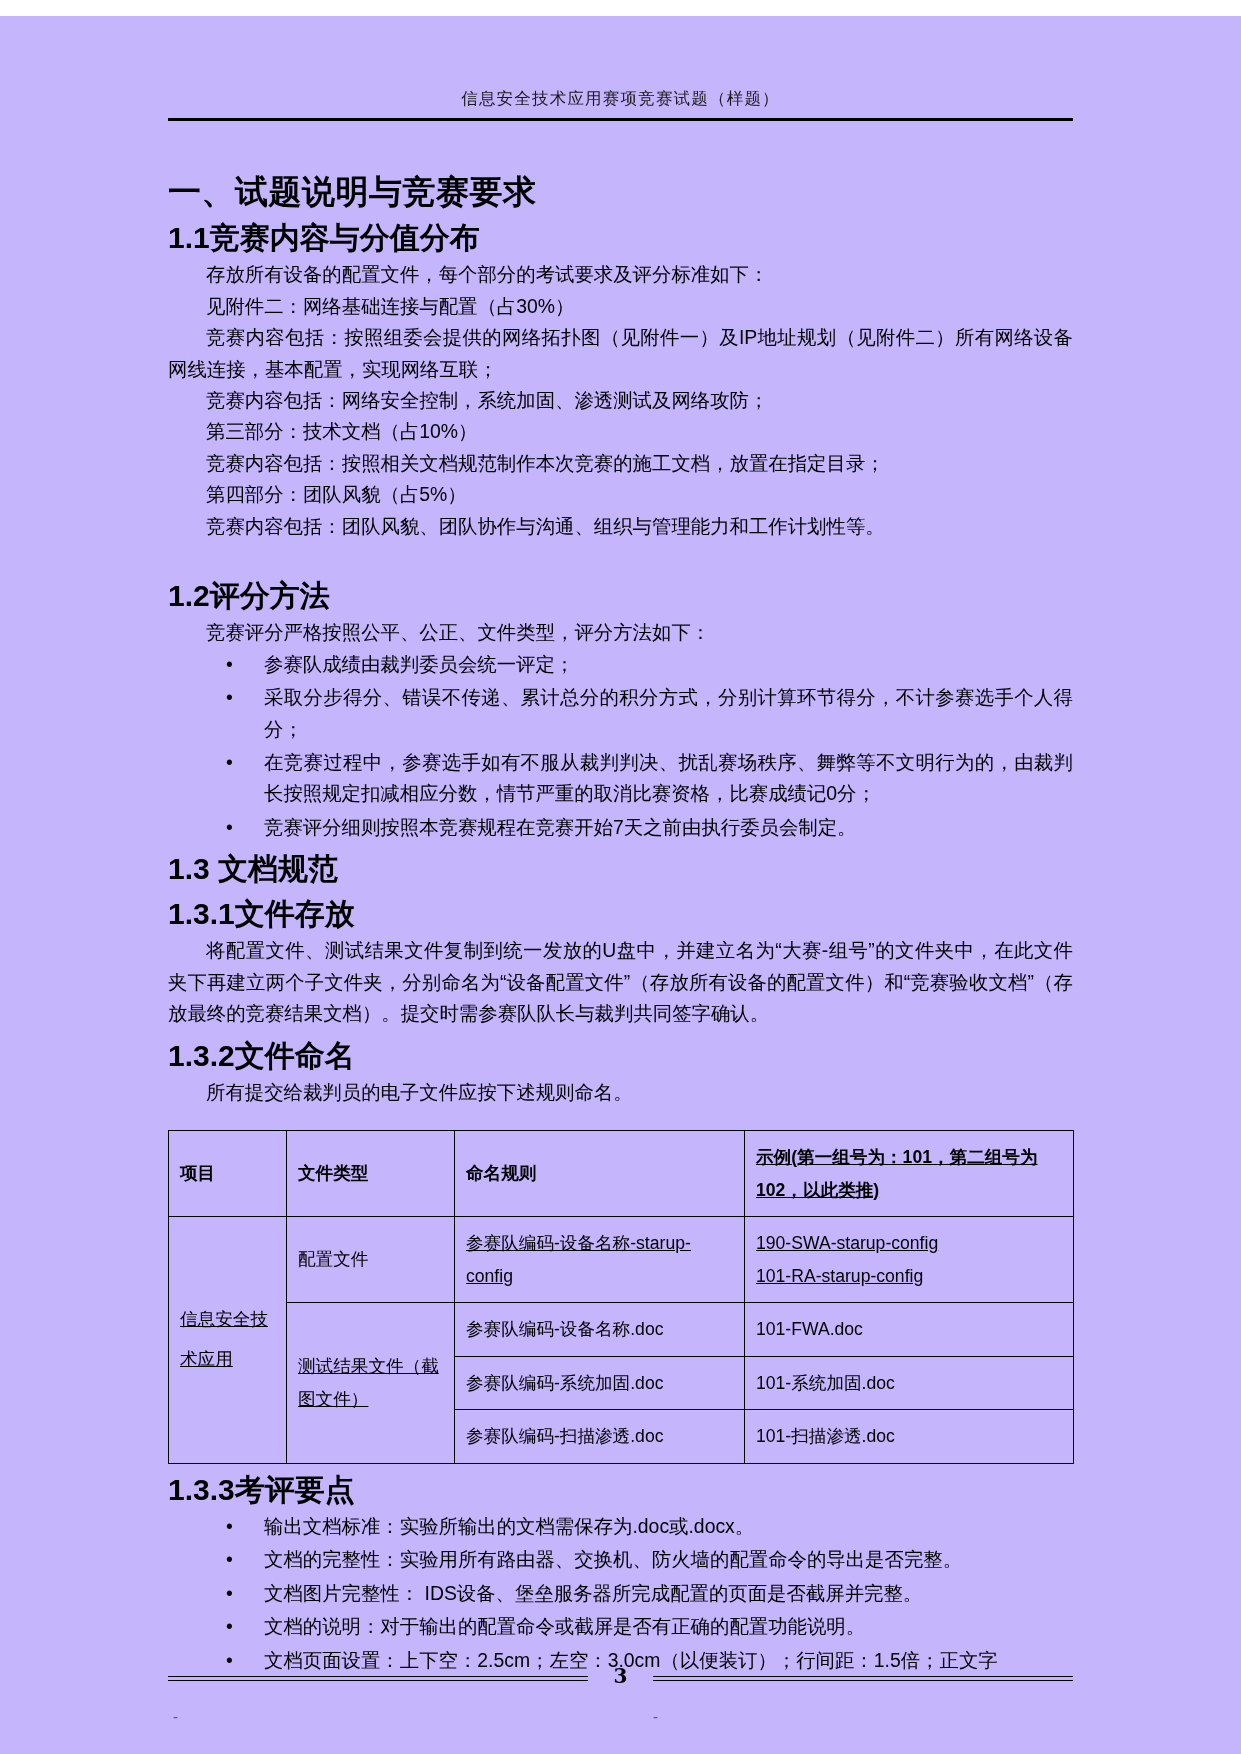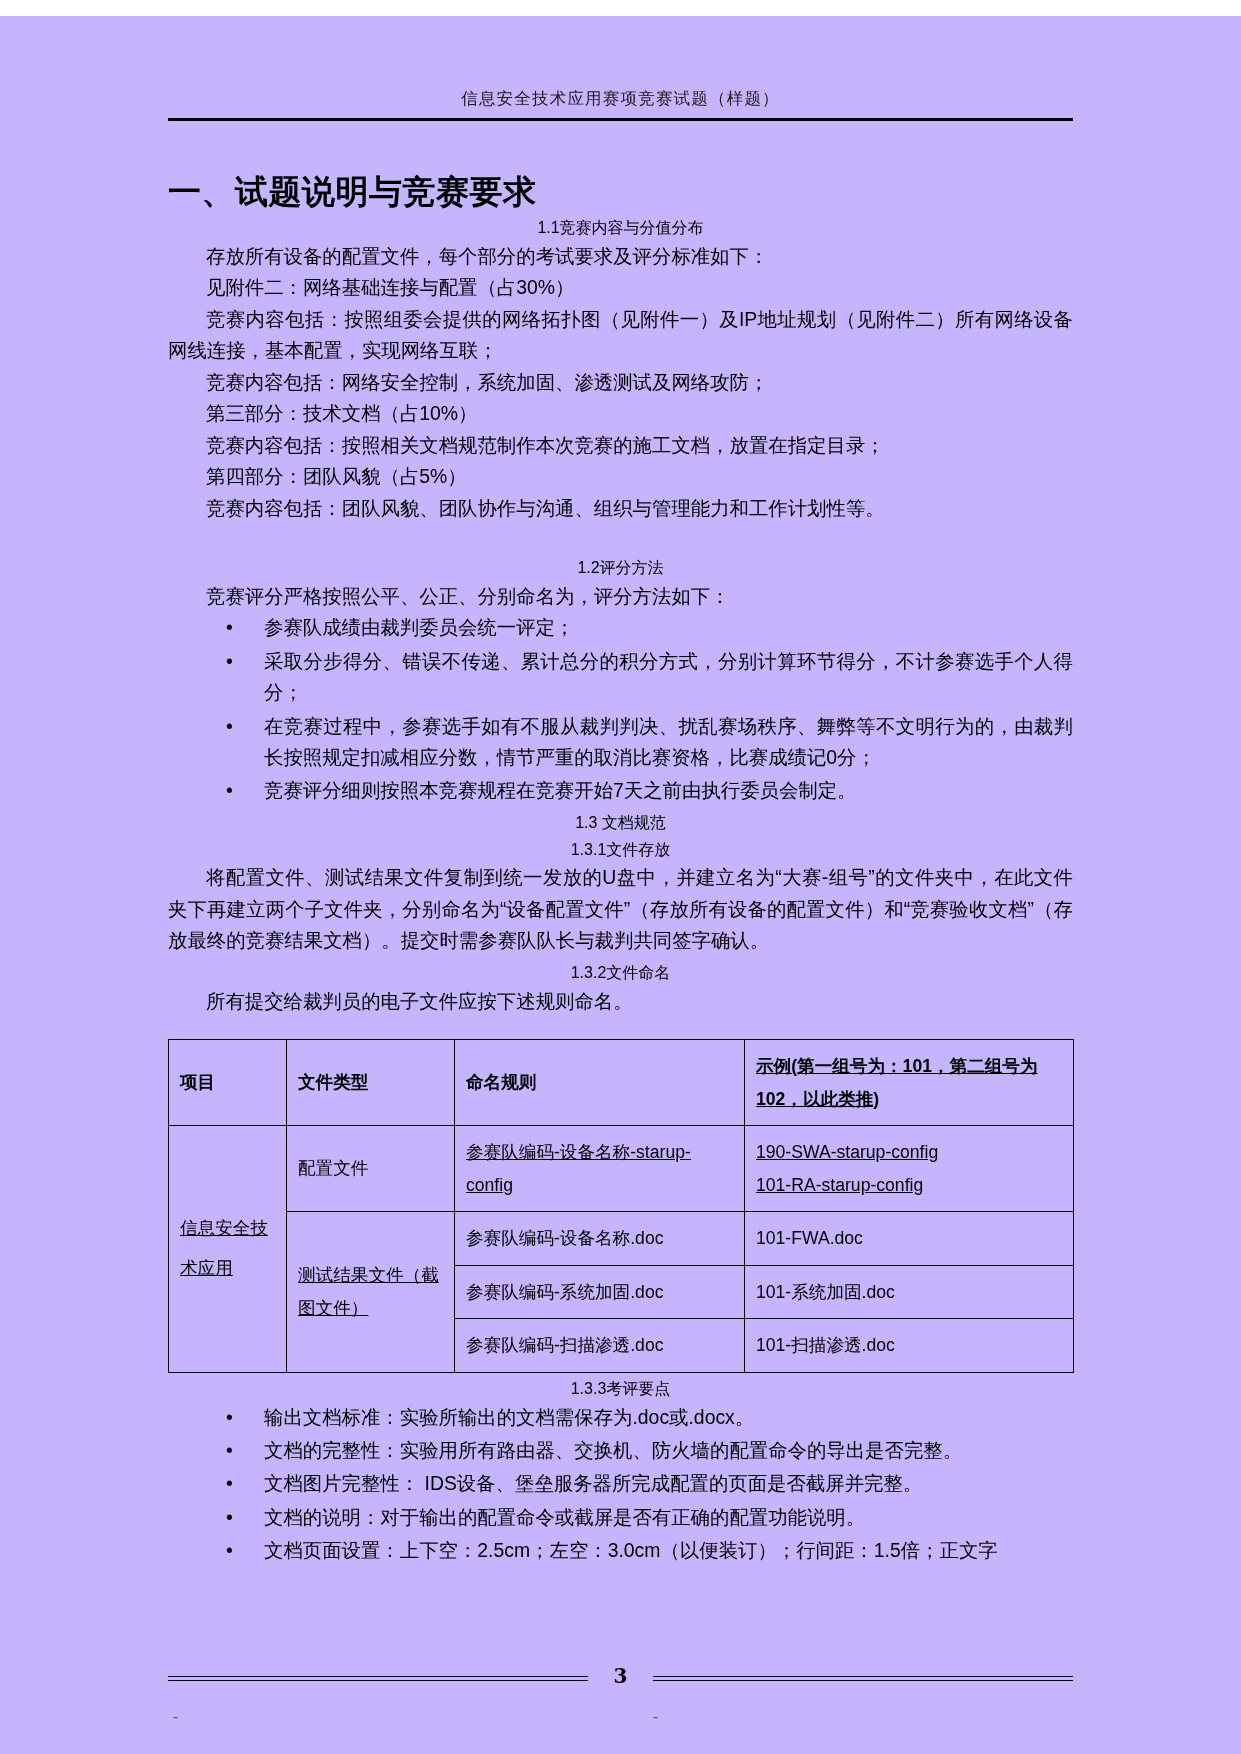--- a/index.html
+++ b/index.html
@@ -50,25 +50,24 @@
   }
 
   h1.doc-title {
     font-size: 33px;
     font-weight: bold;
     margin: 0 0 4px 0;
     letter-spacing: 0.5px;
     line-height: 1.25;
   }
   h2.sec {
-    font-size: 16px;
-    font-weight: normal;
+    font-size: 30px;
+    font-weight: bold;
     margin: 6px 0 2px 0;
     line-height: 1.3;
-    text-align: center;
   }
   h2.sec.spaced {
     margin-top: 34px;
   }
 
   p.para {
     font-size: 19.4px;
     line-height: 1.62;
     margin: 0;
     text-align: justify;
@@ -189,21 +188,21 @@
     <p class="line">存放所有设备的配置文件，每个部分的考试要求及评分标准如下：</p>
     <p class="para indent">见附件二：网络基础连接与配置（占30%）</p>
     <p class="para indent">竞赛内容包括：按照组委会提供的网络拓扑图（见附件一）及IP地址规划（见附件二）所有网络设备网线连接，基本配置，实现网络互联；</p>
     <p class="para indent">竞赛内容包括：网络安全控制，系统加固、渗透测试及网络攻防；</p>
     <p class="para indent">第三部分：技术文档（占10%）</p>
     <p class="para indent">竞赛内容包括：按照相关文档规范制作本次竞赛的施工文档，放置在指定目录；</p>
     <p class="para indent">第四部分：团队风貌（占5%）</p>
     <p class="para indent">竞赛内容包括：团队风貌、团队协作与沟通、组织与管理能力和工作计划性等。</p>
 
     <h2 class="sec spaced">1.2评分方法</h2>
-    <p class="line">竞赛评分严格按照公平、公正、分别命名为，评分方法如下：</p>
+    <p class="line">竞赛评分严格按照公平、公正、文件类型，评分方法如下：</p>
     <ul class="bullets">
       <li>
         <span class="dot">•</span>
         <span>参赛队成绩由裁判委员会统一评定；</span>
       </li>
       <li>
         <span class="dot">•</span>
         <span>采取分步得分、错误不传递、累计总分的积分方式，分别计算环节得分，不计参赛选手个人得分；</span>
       </li>
       <li>

